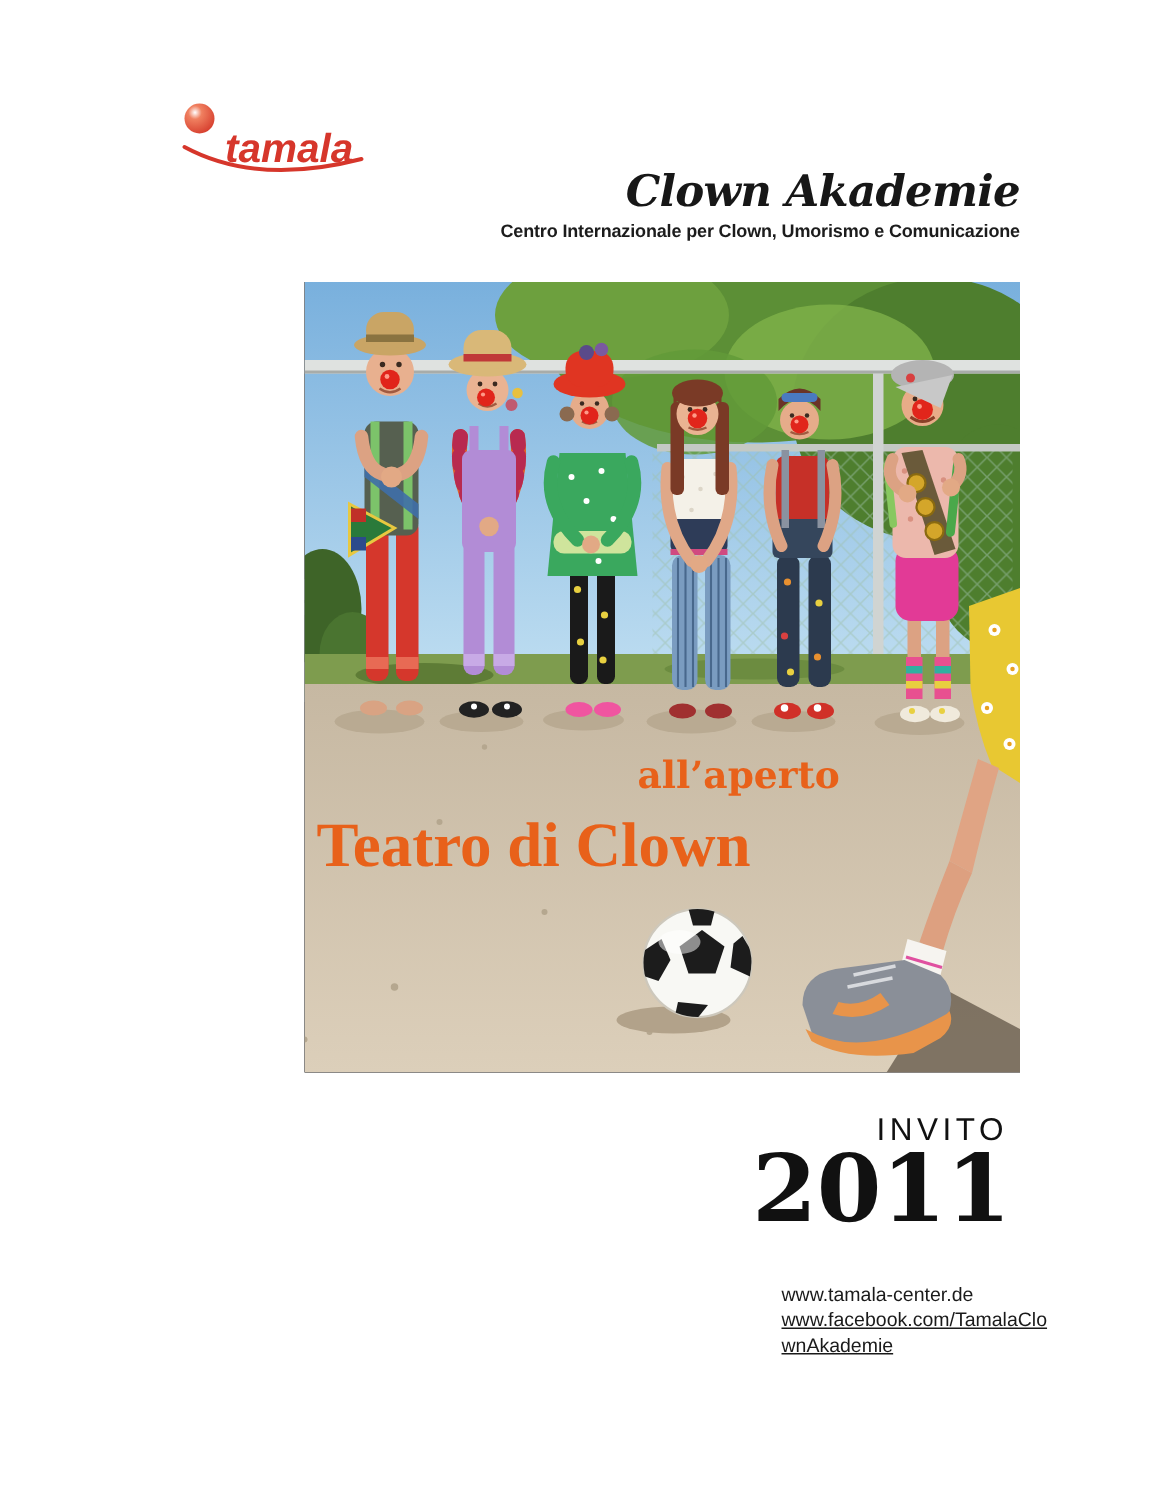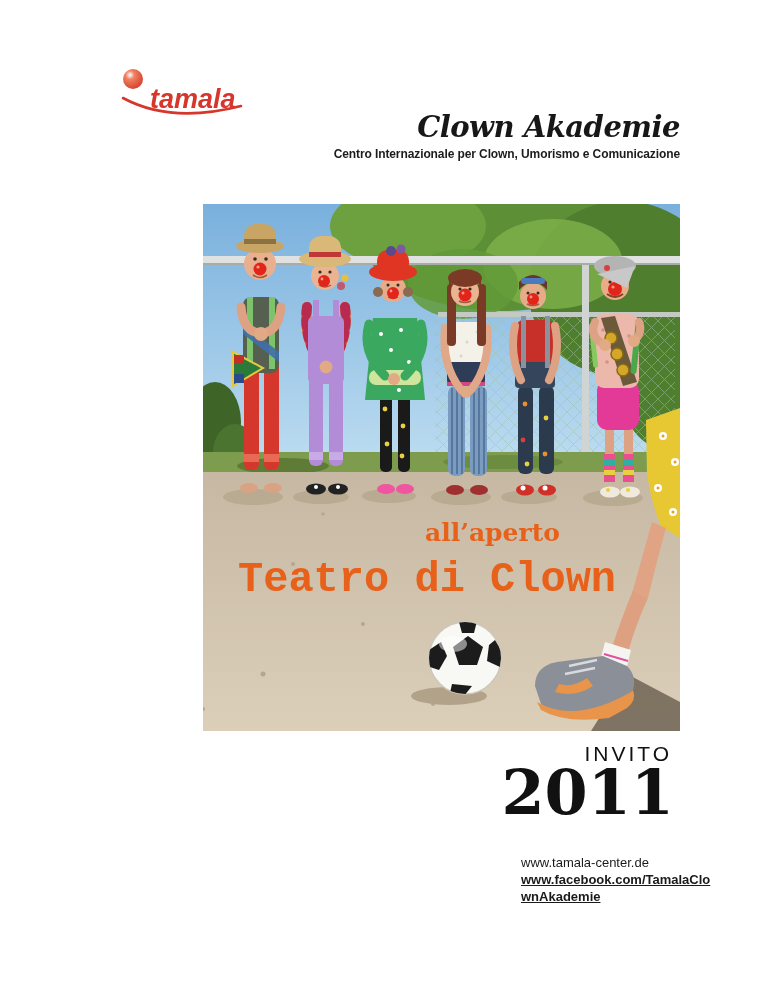--- a/index.html
+++ b/index.html
@@ -6,38 +6,38 @@
   .page{position:relative;width:768px;height:994px;background:#ffffff;overflow:hidden;
         font-family:"Liberation Sans",sans-serif;}
   
   .logo{position:absolute;left:116px;top:66px;width:150px;height:60px;}
   
   .header-block{position:absolute;top:112px;right:88px;text-align:right;}
   .title{font-family:"DejaVu Serif",serif;font-weight:700;font-size:29px;line-height:1.1;
          color:#171717;letter-spacing:-0.5px;font-style:italic;}
   .subtitle{margin-top:3px;font-size:12px;font-weight:600;color:#1c1c1c;letter-spacing:-0.1px;}
   
-  .photo{position:absolute;left:203px;top:204px;width:477px;height:527px;margin:0;
+  .photo{position:absolute;left:203px;top:188px;width:477px;height:527px;margin:0;
          overflow:hidden;background:#000000;}
   .photo svg{display:block;width:100%;height:100%;}
   .overlay-kicker{position:absolute;left:222px;top:314px;
          font-family:"DejaVu Serif",serif;font-weight:700;font-size:25px;color:#e8611a;}
   .overlay-title{position:absolute;left:8px;top:352px;white-space:nowrap;
-         font-family:Liberation Mono, monospace;font-weight:700;font-size:42px;color:#e8611a;
-         letter-spacing:0;margin-left:27px;}
+         font-family:Liberation Serif, serif;font-weight:700;font-size:42px;color:#e8611a;
+         letter-spacing:0;}
   
   .invito{position:absolute;right:96px;top:742px;font-size:21px;font-weight:400;
           letter-spacing:3px;color:#111;}
   .year{position:absolute;right:94px;top:760px;font-family:"DejaVu Serif",serif;
         font-weight:700;font-size:62px;line-height:1.05;color:#111;}
   
   .links{position:absolute;left:521px;top:855px;font-size:13px;color:#1a1a1a;line-height:1.3;}
   .website{}
   .facebook{color:#1a1a1a;text-decoration:none;cursor:pointer;display:block;}
-  .fb-line{display:inline-block;text-decoration:underline;font-weight:bold;}
+  .fb-line{display:inline-block;text-decoration:underline;}
 </style>
 </head>
 <body>
 
 <div class="page">
 
   <div class="logo">
     <svg viewBox="0 0 150 60">
       <defs>
         <radialGradient id="noseG" cx="0.35" cy="0.3" r="0.9">

